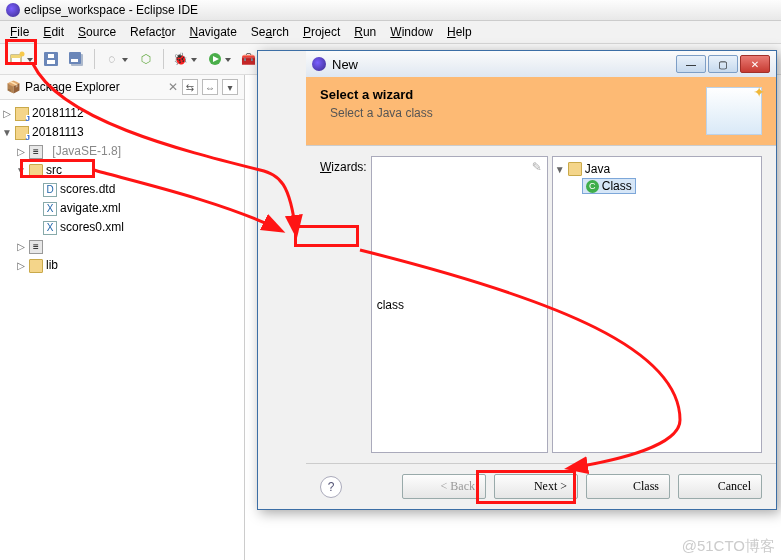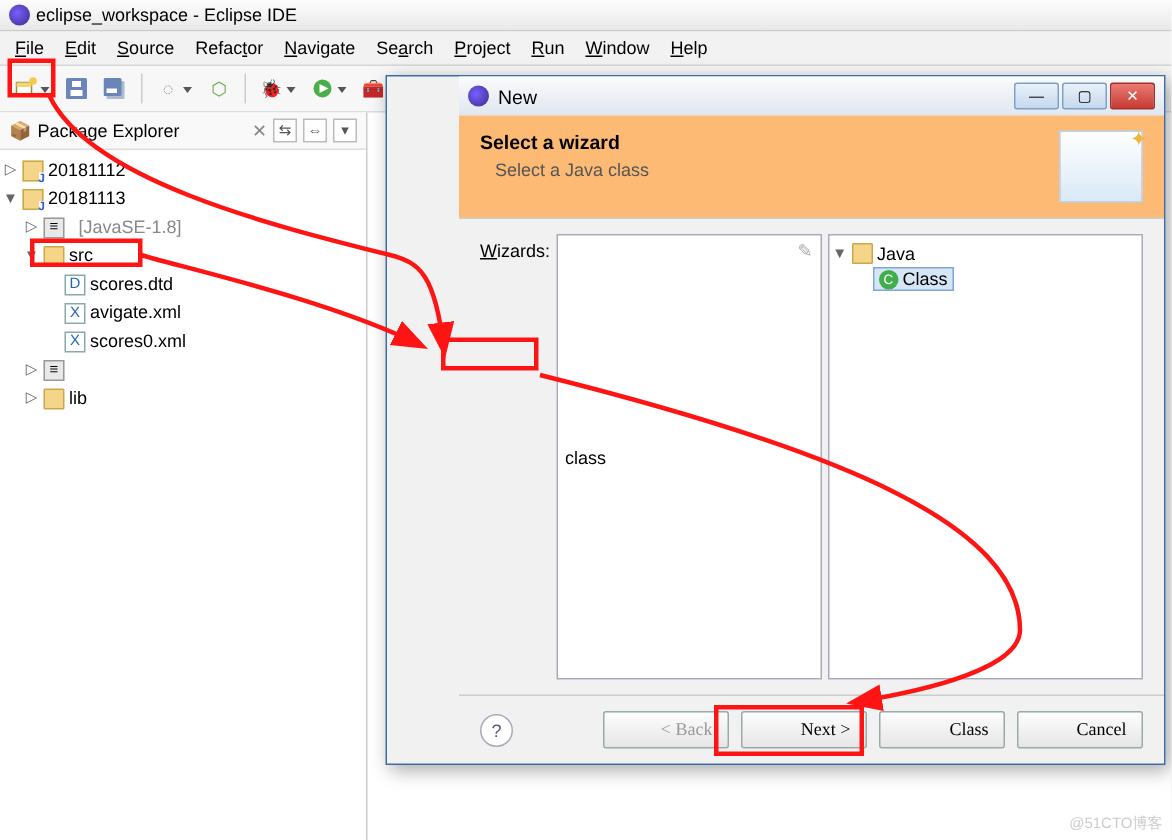--- a/index.html
+++ b/index.html
@@ -52,21 +52,21 @@
 .sel-item { border:1px solid #7da7d9; background:#d6e6f7; padding:0 3px; display:inline-flex; align-items:center; gap:3px;}
 .green-c{width:13px;height:13px;border-radius:50%;background:#3fae4b; display:inline-flex;align-items:center;justify-content:center;color:#fff;font-size:9px;}
 .dlg-footer { border-top:1px solid #ccc; padding:10px 14px; display:flex; align-items:center; gap:8px;}
 .help { width:22px;height:22px;border:1px solid #aab;border-radius:50%; display:flex;align-items:center;justify-content:center; color:#557; background:#fff;}
 .spacer{flex:1;}
 .dbtn { min-width:84px; padding:4px 10px; border:1px solid #9aa; background:linear-gradient(#fdfdfd,#e6e6e6); border-radius:2px; text-align:right;font-family:Liberation Serif, serif;}
 .dbtn.dis { color:#999;}
 
 svg.annot { position:absolute; left:0; top:0; pointer-events:none; }
 .redbox { position:absolute; border:3px solid #ff1414; pointer-events:none;}
-.watermark{position:absolute;right:6px;bottom:4px;color:#ccc;font-size:10px;}
+.watermark{position:absolute;right:6px;bottom:4px;color:#ccc;font-size:15px;}
 </style>
 </head>
 <body>
 
 <div class="main-title">
   <span class="icon"></span>
   <span>eclipse_workspace - Eclipse IDE</span>
 </div>
 
 <div class="menubar">

